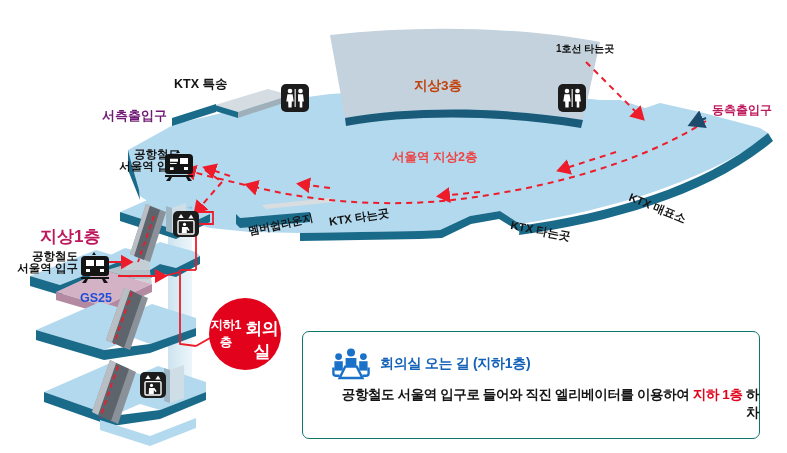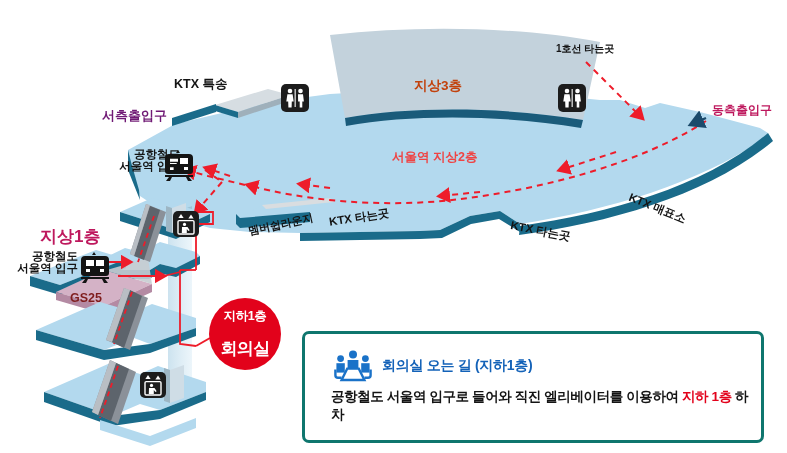--- a/index.html
+++ b/index.html
@@ -16,46 +16,46 @@
   
   #lbl-ktx-express{left:174px;top:78px;font-size:12.5px;color:#141414;}
   #lbl-west-gate{left:102px;top:109px;font-size:13px;color:#701a75;}
   #lbl-arex-2f{left:118px;top:148px;font-size:11.5px;color:#141414;text-align:right;width:62px;}
   #lbl-3f{left:414px;top:79px;font-size:13.5px;color:#c2410c;}
   #lbl-line1{left:556px;top:44px;font-size:10px;color:#141414;}
   #lbl-east-gate{left:712px;top:104px;font-size:12px;color:#be185d;}
   #lbl-seoul-2f{left:392px;top:151px;font-size:12.5px;color:#ef4444;}
   #lbl-1f{left:40px;top:228px;font-size:17px;color:#be185d;}
   #lbl-arex-1f{left:6px;top:250px;font-size:11.5px;color:#141414;text-align:right;width:72px;}
-  #lbl-gs25{left:70px;top:292px;font-size:12.5px;color:#7f1d1d;}
+  #lbl-gs25{left:80px;top:292px;font-size:12.5px;color:#1d4ed8;}
 
   .rot-lbl{position:absolute;font-weight:bold;color:#141414;white-space:nowrap;}
   #lbl-lounge{left:247px;top:224px;font-size:11px;transform:rotate(-12deg);transform-origin:left top;}
   #lbl-ktx-1{left:328px;top:215px;font-size:11.5px;transform:rotate(-9deg);transform-origin:left top;}
   #lbl-ktx-2{left:512px;top:218px;font-size:11.5px;transform:rotate(11deg);transform-origin:left top;}
   #lbl-ktx-tickets{left:632px;top:190px;font-size:11.5px;transform:rotate(22deg);transform-origin:left top;}
 
   
   #badge{
     position:absolute;left:209px;top:298px;width:72px;height:72px;border-radius:50%;
-    background:#e2021b;color:#fff;display:flex;flex-direction:column;
+    background:#e2021b;color:#fff;display:flex;
     align-items:center;justify-content:center;text-align:center;
     box-shadow:0 0 0 0 rgba(0,0,0,0);
   }
   #badge .b1{font-size:12.5px;font-weight:bold;letter-spacing:-0.4px;}
   #badge .b2{font-size:17px;font-weight:bold;letter-spacing:-0.6px;margin-top:12px;}
 
   
   #infobox{
     position:absolute;left:302px;top:331px;width:456px;height:106px;
-    background:#fff;border:3px solid #0f766e;border-radius:7px;
+    background:#fff;border:1px solid #0f766e;border-radius:7px;
   }
   #infohead{position:absolute;left:28px;top:16px;display:flex;align-items:center;gap:9px;}
   #infohead .ttl{font-size:14px;font-weight:bold;color:#1362b8;letter-spacing:-0.3px;}
-  #infobody{position:absolute;left:26px;top:54px;font-size:13.5px;font-weight:bold;color:#141414;letter-spacing:-0.4px;}
+  #infobody{position:absolute;left:26px;top:54px;font-size:13.5px;font-weight:bold;color:#141414;letter-spacing:-0.4px;text-align:right;}
   #infobody .red{color:#e2021b;}
 </style>
 </head>
 <body>
 
 <div id="stage">
 
   <svg id="map" viewBox="0 0 787 453">
     <defs>
       <linearGradient id="gShaftSide" x1="0" y1="0" x2="1" y2="0">

